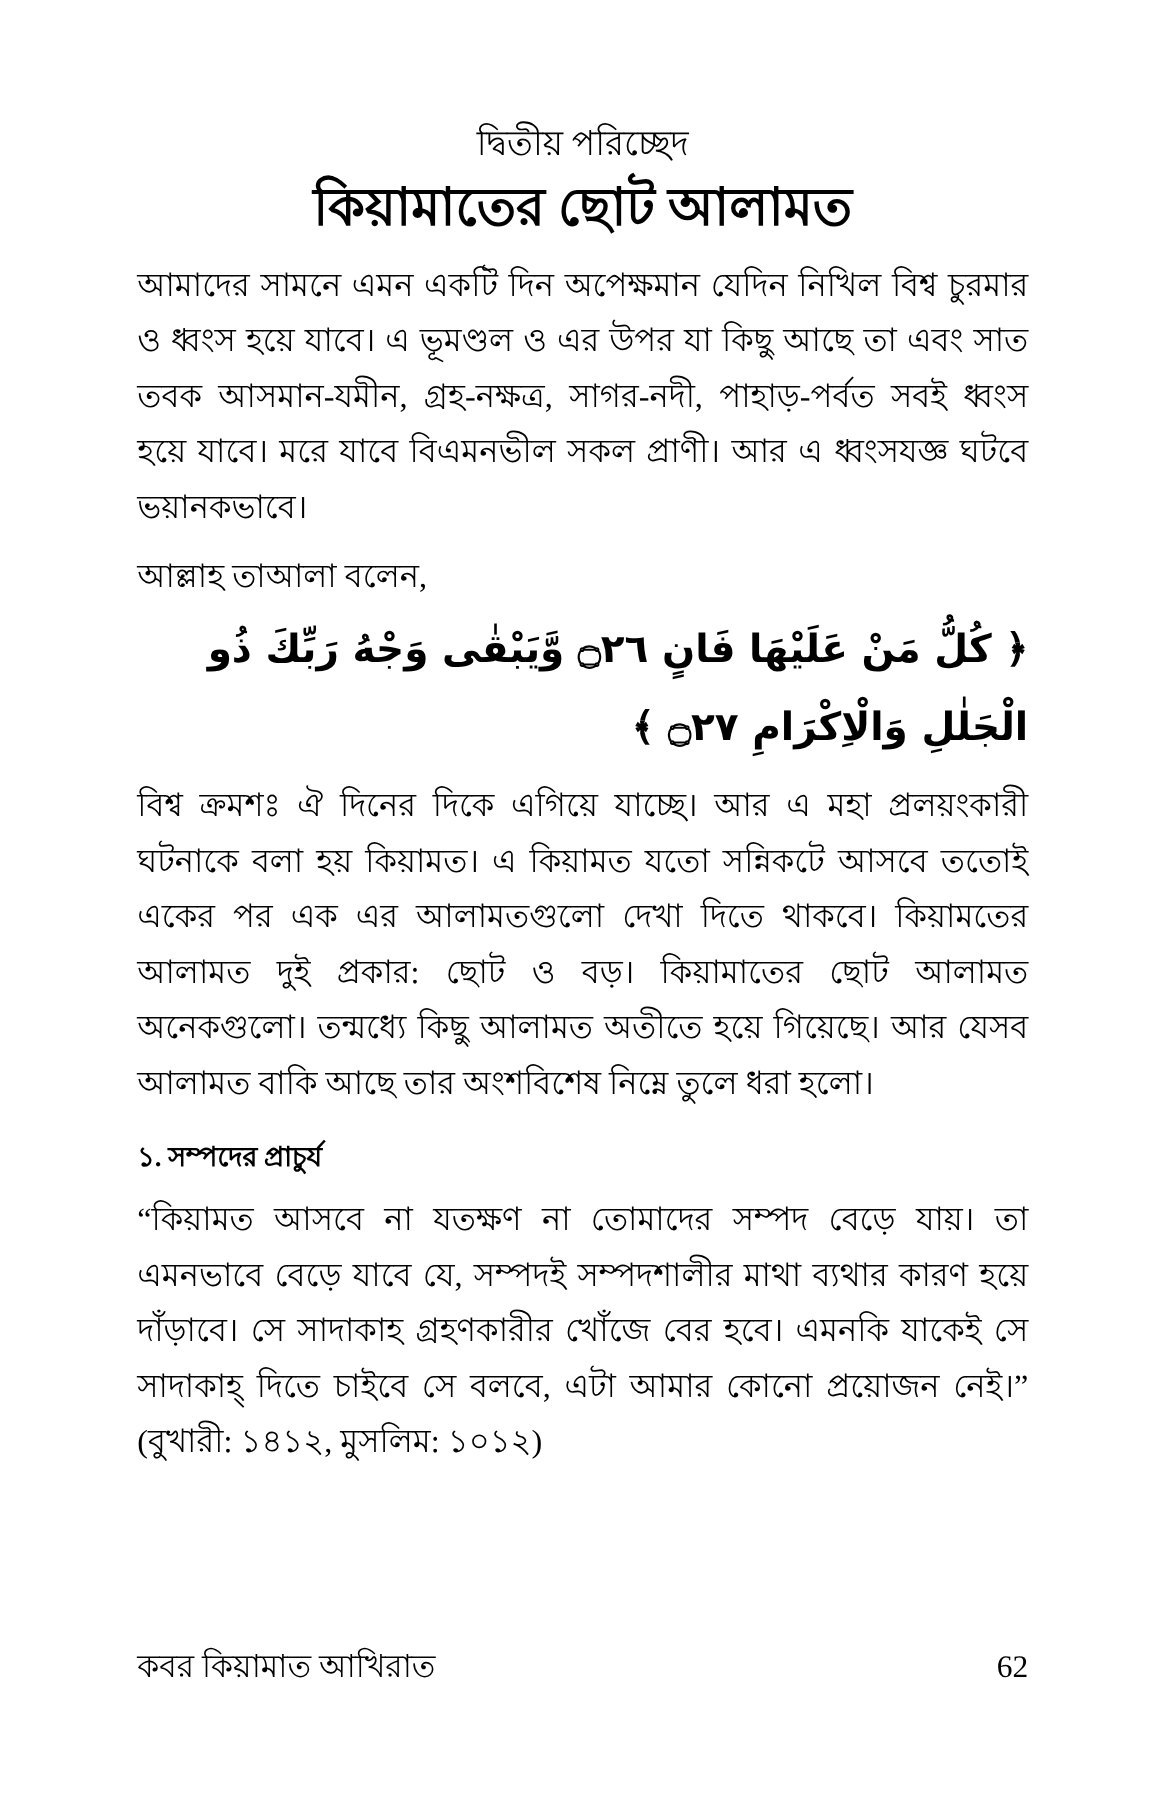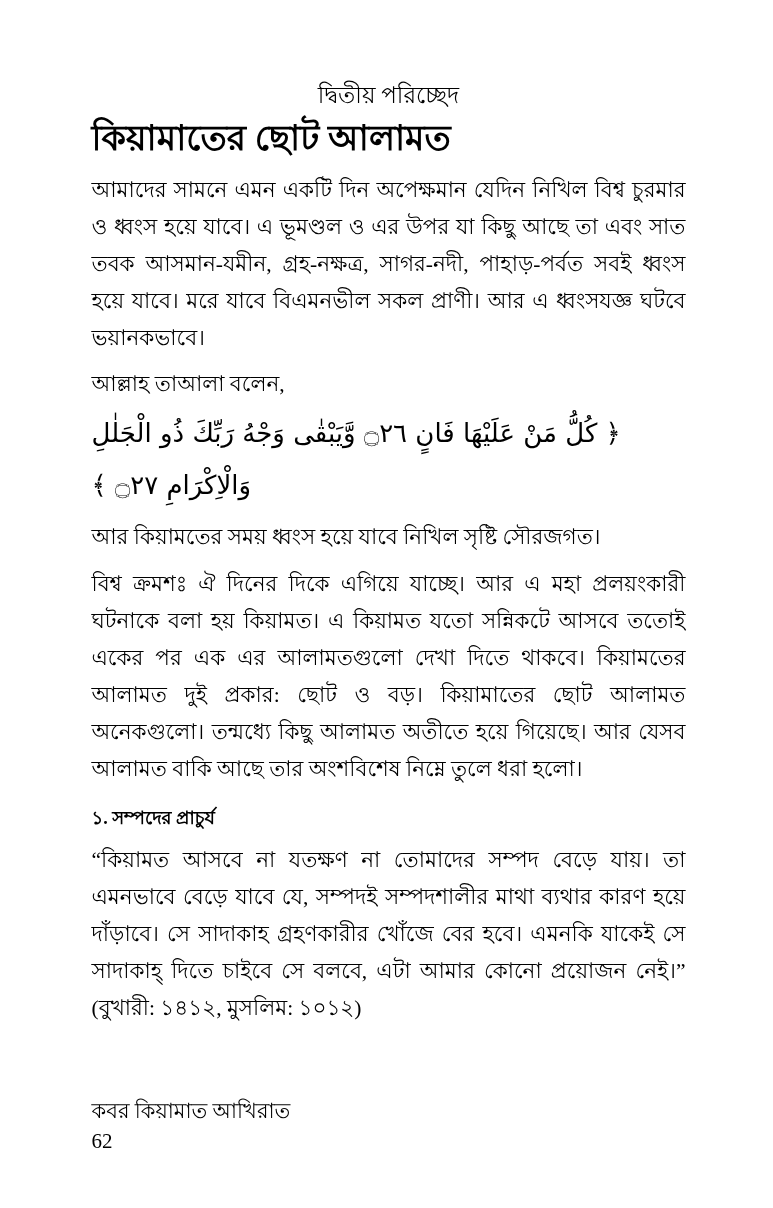--- a/index.html
+++ b/index.html
@@ -20,44 +20,46 @@
   .content {
     padding: 80px 74px 0 78px;
   }
   .chapter-label {
     text-align: center;
     font-size: 23px;
     line-height: 32px;
     font-weight: 500;
   }
   .page-title {
+    text-align: center;
     font-size: 35px;
     line-height: 50px;
     font-weight: 700;
     margin: 2px 0 8px 0;
   }
   .body-para {
     font-size: 21.5px;
     line-height: 37px;
     text-align: justify;
     text-justify: inter-word;
     margin: 0 0 9px 0;
   }
   .lead-in {
     margin-bottom: 2px;
     font-family: Liberation Serif, serif;
   }
   .arabic-verse {
     direction: rtl;
     unicode-bidi: isolate;
-    text-align: left;
+    text-align: right;
     font-family: "DejaVu Sans", sans-serif;
     font-size: 26px;
     line-height: 52px;
     margin: 4px 0 8px 0;
+    font-weight: bold;
   }
   .verse-translation {
     margin-bottom: 10px;
   }
   .single-line {
     margin-bottom: 10px;
   }
   .section-heading {
     font-size: 18px;
     line-height: 32px;
@@ -77,41 +79,39 @@
   .footer {
     position: absolute;
     left: 78px;
     right: 74px;
     top: 1096px;
     display: flex;
     justify-content: space-between;
     align-items: baseline;
     font-size: 21px;
     line-height: 30px;
-    flex-direction: column;
   }
 </style>
 </head>
 <body>
 
 <div class="page">
   <div class="content">
 
     <div class="chapter-label">দ্বিতীয় পরিচ্ছেদ</div>
 
     <h1 class="page-title">কিয়ামাতের ছোট আলামত</h1>
 
     <p class="body-para">আমাদের সামনে এমন একটি দিন অপেক্ষমান যেদিন নিখিল বিশ্ব চুরমার ও ধ্বংস হয়ে যাবে। এ ভূমণ্ডল ও এর উপর যা কিছু আছে তা এবং সাত তবক আসমান-যমীন, গ্রহ-নক্ষত্র, সাগর-নদী, পাহাড়-পর্বত সবই ধ্বংস হয়ে যাবে। মরে যাবে বিএমনভীল সকল প্রাণী। আর এ ধ্বংসযজ্ঞ ঘটবে ভয়ানকভাবে।</p>
 
     <p class="body-para lead-in">আল্লাহ তাআলা বলেন,</p>
 
     <div class="arabic-verse">﴿ كُلُّ مَنْ عَلَيْهَا فَانٍ ۝٢٦ وَّيَبْقٰى وَجْهُ رَبِّكَ ذُو الْجَلٰلِ وَالْاِكْرَامِ ۝٢٧ ﴾</div>
 
 
-    <p class="body-para single-line">আর কিয়ামতের সময় ধ্বংস হয়ে যাবে নিখিল সৃষ্টি সৌরজগত।</p>
 
     <p class="body-para">বিশ্ব ক্রমশঃ ঐ দিনের দিকে এগিয়ে যাচ্ছে। আর এ মহা প্রলয়ংকারী ঘটনাকে বলা হয় কিয়ামত। এ কিয়ামত যতো সন্নিকটে আসবে ততোই একের পর এক এর আলামতগুলো দেখা দিতে থাকবে। কিয়ামতের আলামত দুই প্রকার: ছোট ও বড়। কিয়ামাতের ছোট আলামত অনেকগুলো। তন্মধ্যে কিছু আলামত অতীতে হয়ে গিয়েছে। আর যেসব আলামত বাকি আছে তার অংশবিশেষ নিম্নে তুলে ধরা হলো।</p>
 
     <h2 class="section-heading">১. সম্পদের প্রাচুর্য</h2>
 
 
 
     <p class="body-para">“কিয়ামত আসবে না যতক্ষণ না তোমাদের সম্পদ বেড়ে যায়। তা এমনভাবে বেড়ে যাবে যে, সম্পদই সম্পদশালীর মাথা ব্যথার কারণ হয়ে দাঁড়াবে। সে সাদাকাহ গ্রহণকারীর খোঁজে বের হবে। এমনকি যাকেই সে সাদাকাহ্ দিতে চাইবে সে বলবে, এটা আমার কোনো প্রয়োজন নেই।” (বুখারী: ১৪১২, মুসলিম: ১০১২)</p>
 
   </div>

